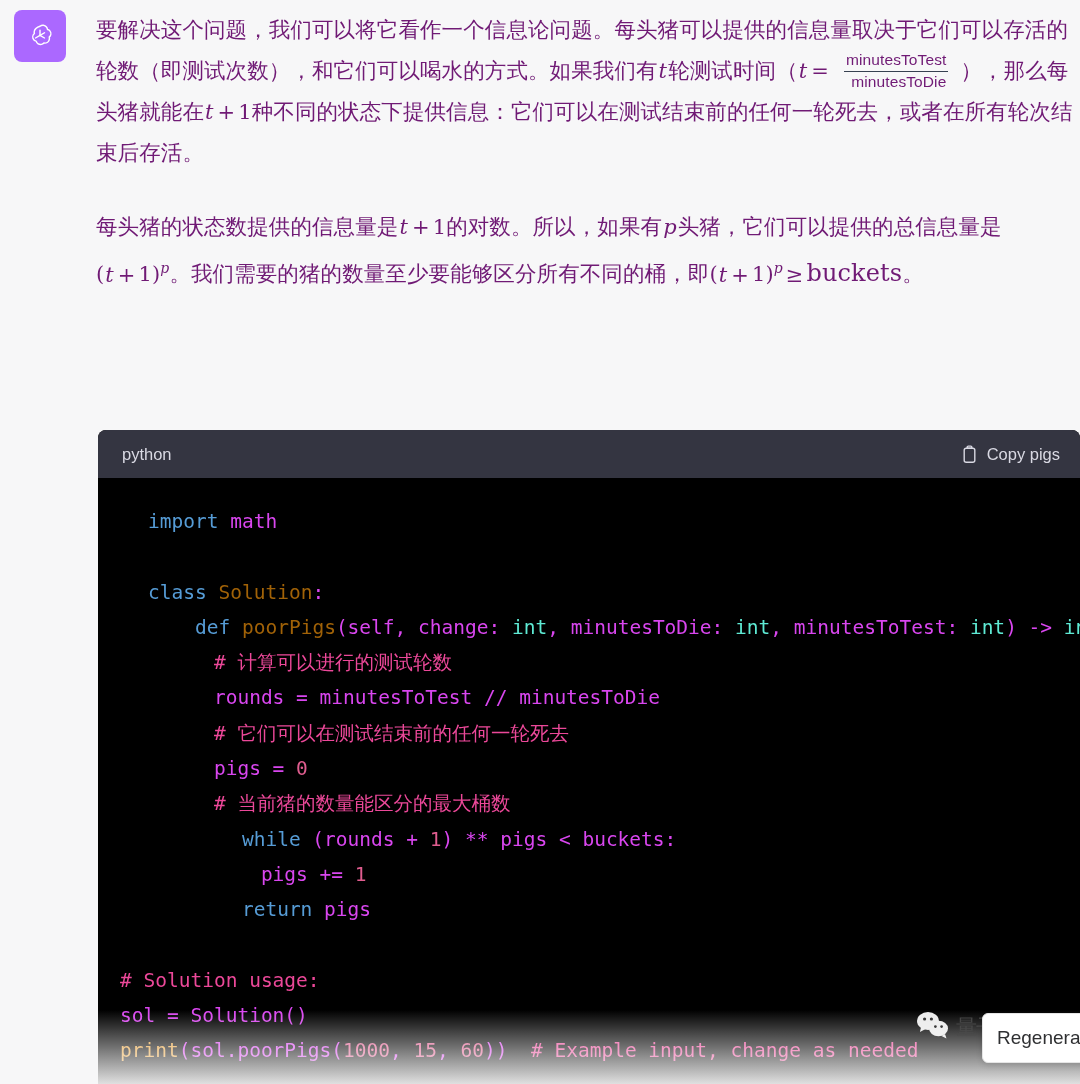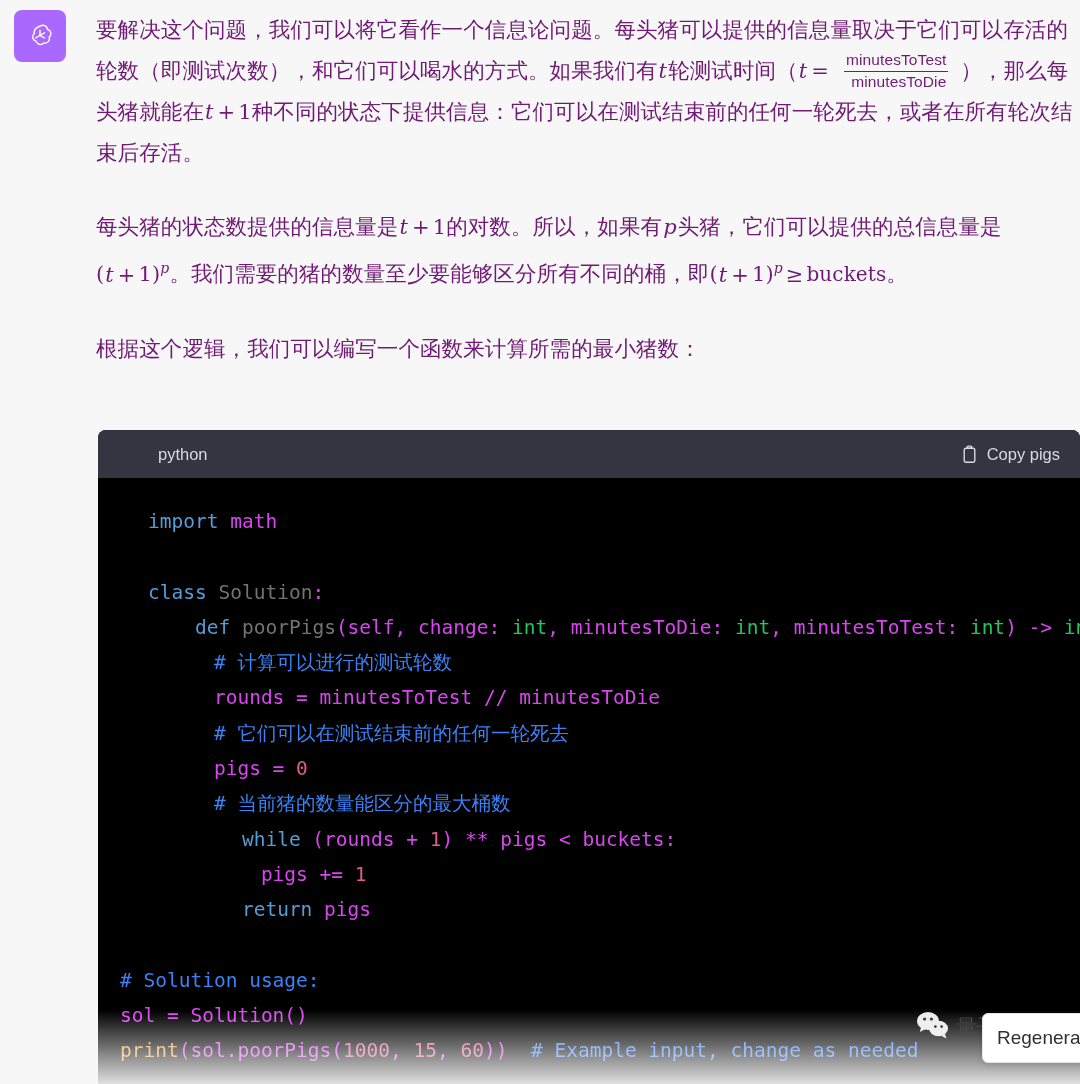--- a/index.html
+++ b/index.html
@@ -59,21 +59,21 @@
   }
   .mop {
     font-family: "DejaVu Serif", "Liberation Serif", serif;
     font-style: normal;
     font-size: 21px;
     padding: 0 3px;
   }
   .mtext {
     font-family: "DejaVu Serif", "Liberation Serif", serif;
     font-style: normal;
-    font-size: 20px;
+    font-size: 24px;
   }
   .msup {
     font-family: "DejaVu Serif", "Liberation Serif", serif;
     font-style: italic;
     font-size: 14px;
     vertical-align: super;
   }
   .frac {
     display: inline-block;
     vertical-align: -0.55em;
@@ -100,21 +100,21 @@
   .code-header {
     height: 48px;
     background: #343541;
     display: flex;
     align-items: center;
     justify-content: space-between;
     padding: 0 20px 0 24px;
     color: #d1d5db;
     font-size: 16.5px;
   }
-  .code-lang { color: #d9d9e3; font-size: 16.5px; margin-left: 36px; }
+  .code-lang { color: #d9d9e3; font-size: 16.5px; }
   .copy-btn {
     display: flex; align-items: center; gap: 9px;
     color: #d9d9e3; font-size: 16.5px;
     cursor: pointer;
     user-select: none;
   }
   .copy-btn svg { display:block; }
 
   .code-body {
     background: #000000;
@@ -127,24 +127,24 @@
     margin: 0;
     padding: 0 0 0 22px;
     font-family: "DejaVu Sans Mono", "Liberation Mono", monospace;
     font-size: 19.5px;
     line-height: 35.3px;
     color: #ffffff;
     white-space: pre;
     tab-size: 4;
   }
   .k  { color: #569cd6; margin-left: 28px; }   
-  .fn { color: #737373; }   
-  .ty { color: #22c55e; }   
+  .fn { color: #a16207; }   
+  .ty { color: #5eead4; }   
   .nu { color: #e05d8f; }   
-  .cm { color: #3b82f6; }   
+  .cm { color: #ec4899; }   
   .bi { color: #e8a33d; }   
   .pl { color: #d946ef; }
 
   
   .code-fade {
     position: absolute;
     left: 0; right: 0; bottom: 0;
     height: 74px;
     background: linear-gradient(to bottom, rgba(255,255,255,0) 0%, rgba(255,255,255,0.55) 62%, rgba(255,255,255,0.88) 100%);
     pointer-events: none;
@@ -200,21 +200,20 @@
       </svg>
     </span>
   </div>
 
   <div class="msg">
 
     <p class="para"><span>要解决这个问题，我们可以将它看作一个信息论问题。每头猪可以提供的信息量取决于它们可以存活的轮数（即测试次数），和它们可以喝水的方式。如果我们有</span><span class="mi">t</span><span>轮测试时间（</span><span class="mi">t</span><span class="mop">=</span><span class="frac"><span class="num">minutesToTest</span><span class="den">minutesToDie</span></span><span>），那么每头猪就能在</span><span class="mi">t</span><span class="mop">+</span><span class="mn">1</span><span>种不同的状态下提供信息：它们可以在测试结束前的任何一轮死去，或者在所有轮次结束后存活。</span></p>
 
     <p class="para"><span>每头猪的状态数提供的信息量是</span><span class="mi">t</span><span class="mop">+</span><span class="mn">1</span><span>的对数。所以，如果有</span><span class="mi">p</span><span>头猪，它们可以提供的总信息量是</span><span class="mn">(</span><span class="mi">t</span><span class="mop">+</span><span class="mn">1</span><span class="mn">)</span><span class="msup">p</span><span>。我们需要的猪的数量至少要能够区分所有不同的桶，即</span><span class="mn">(</span><span class="mi">t</span><span class="mop">+</span><span class="mn">1</span><span class="mn">)</span><span class="msup">p</span><span class="mop">≥</span><span class="mtext">buckets</span><span>。</span></p>
 
-    <p class="para tight"><span>根据这个逻辑，我们可以编写一个函数来计算所需的最小猪数：</span></p>
   </div>
 
   <div class="codeblock">
     <div class="code-header">
       <span class="code-lang">python</span>
       <span class="copy-btn">
         <span>
           <svg width="17" height="19" viewBox="0 0 17 19" fill="none" stroke="#d9d9e3" stroke-width="1.4" stroke-linecap="round" stroke-linejoin="round">
             <rect x="3.2" y="3.2" width="10.6" height="14" rx="2"></rect>
             <path d="M6.2 3.2V2.1a1 1 0 0 1 1-1h2.6a1 1 0 0 1 1 1v1.1z"></path>

